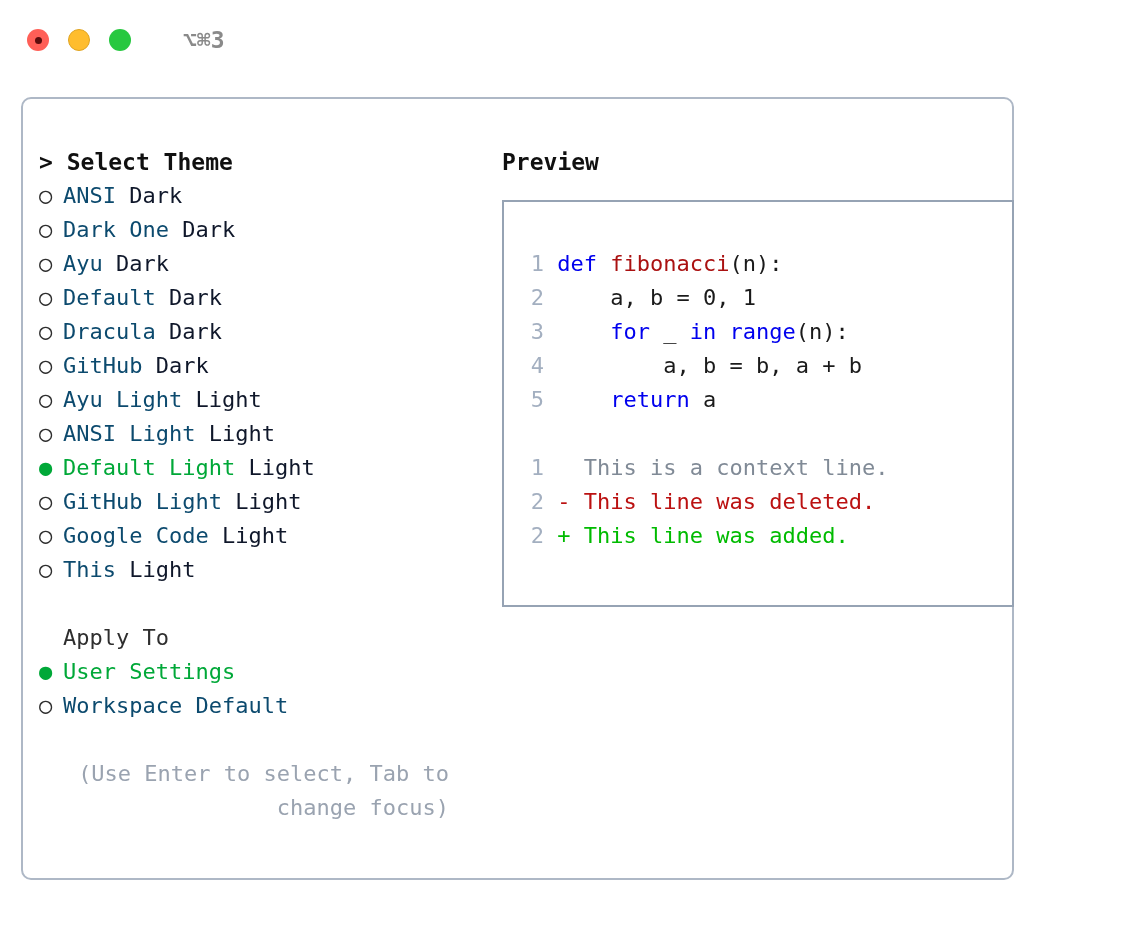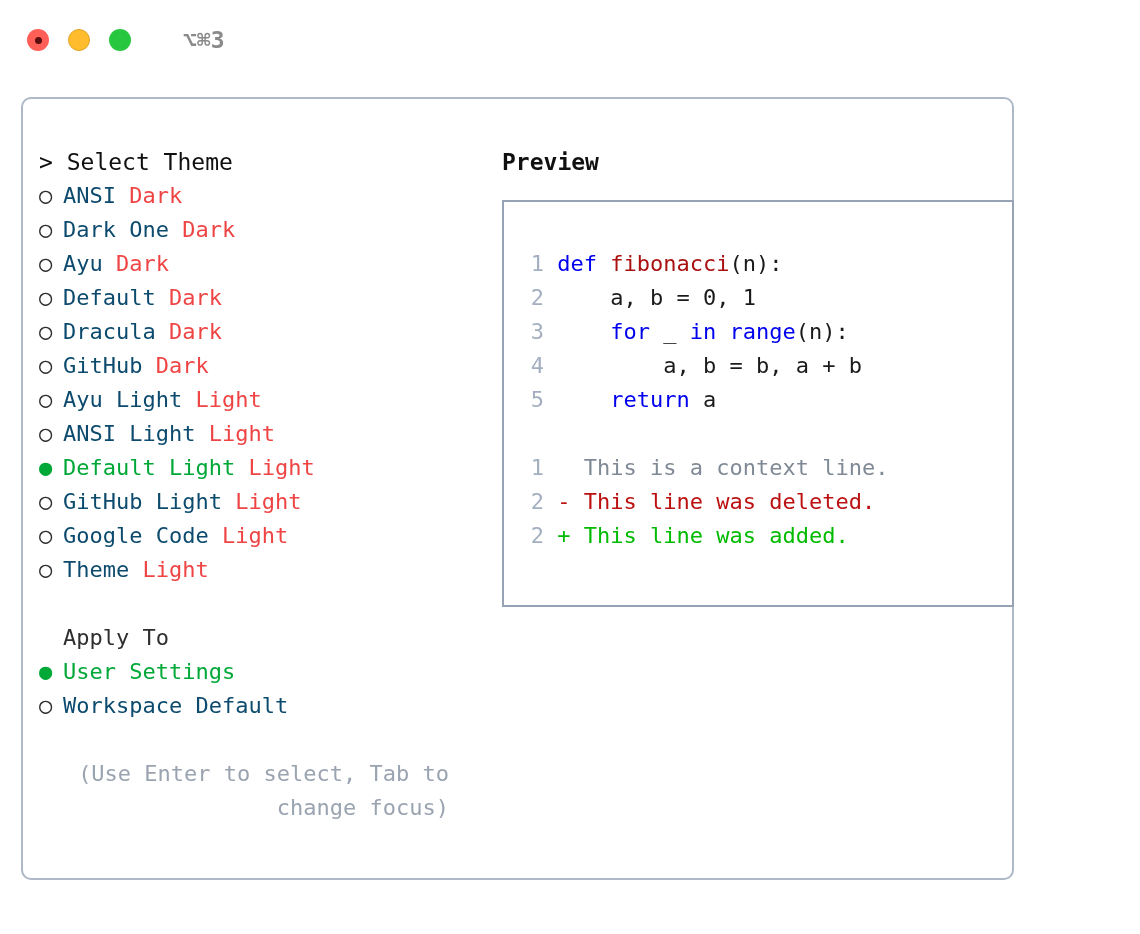--- a/index.html
+++ b/index.html
@@ -90,41 +90,41 @@
   
   .left-col {
     position: absolute;
     left: 16px;
     top: 46px;
     width: 452px;
   }
 
   .section-header {
     font-size: 23px;
-    font-weight: normal;
+    font-weight: bold;
     color: #101010;
     line-height: 34px;
     white-space: pre;
   }
 
   .option-row {
     font-size: 22px;
     line-height: 34px;
     white-space: pre;
     color: #2e2e2e;
   }
   .marker {
     display: inline-block;
     width: 24px;
     color: #2e2e2e;
   }
   .option-row.selected .marker { color: #00a838; }
   .option-row .name { color: #0c4a6e; }
   .option-row.selected .name { color: #00a838; }
-  .option-row .tag  { color: #ef4444; }
+  .option-row .tag  { color: #0f172a; }
 
   .spacer-block { height: 34px; }
 
   .group-header {
     font-size: 22px;
     line-height: 34px;
     color: #2e2e2e;
     white-space: pre;
     padding-left: 24px;
   }
@@ -210,21 +210,21 @@
             <div class="option-row"><span class="marker">○</span><span class="name">Dark One</span><span class="tag"> Dark</span></div>
             <div class="option-row"><span class="marker">○</span><span class="name">Ayu</span><span class="tag"> Dark</span></div>
             <div class="option-row"><span class="marker">○</span><span class="name">Default</span><span class="tag"> Dark</span></div>
             <div class="option-row"><span class="marker">○</span><span class="name">Dracula</span><span class="tag"> Dark</span></div>
             <div class="option-row"><span class="marker">○</span><span class="name">GitHub</span><span class="tag"> Dark</span></div>
             <div class="option-row"><span class="marker">○</span><span class="name">Ayu Light</span><span class="tag"> Light</span></div>
             <div class="option-row"><span class="marker">○</span><span class="name">ANSI Light</span><span class="tag"> Light</span></div>
             <div class="option-row selected"><span class="marker">●</span><span class="name">Default Light</span><span class="tag"> Light</span></div>
             <div class="option-row"><span class="marker">○</span><span class="name">GitHub Light</span><span class="tag"> Light</span></div>
             <div class="option-row"><span class="marker">○</span><span class="name">Google Code</span><span class="tag"> Light</span></div>
-            <div class="option-row"><span class="marker">○</span><span class="name">Theme</span><span class="tag"> Light</span></div>
+            <div class="option-row"><span class="marker">○</span><span class="name">This</span><span class="tag"> Light</span></div>
           </div>
 
         <div class="spacer-block"></div>
 
         <div class="group-header">Apply To</div>
 
         <div id="apply-list">
             <div class="option-row selected"><span class="marker">●</span><span class="name">User Settings</span></div>
             <div class="option-row"><span class="marker">○</span><span class="name">Workspace Default</span></div>
           </div>

